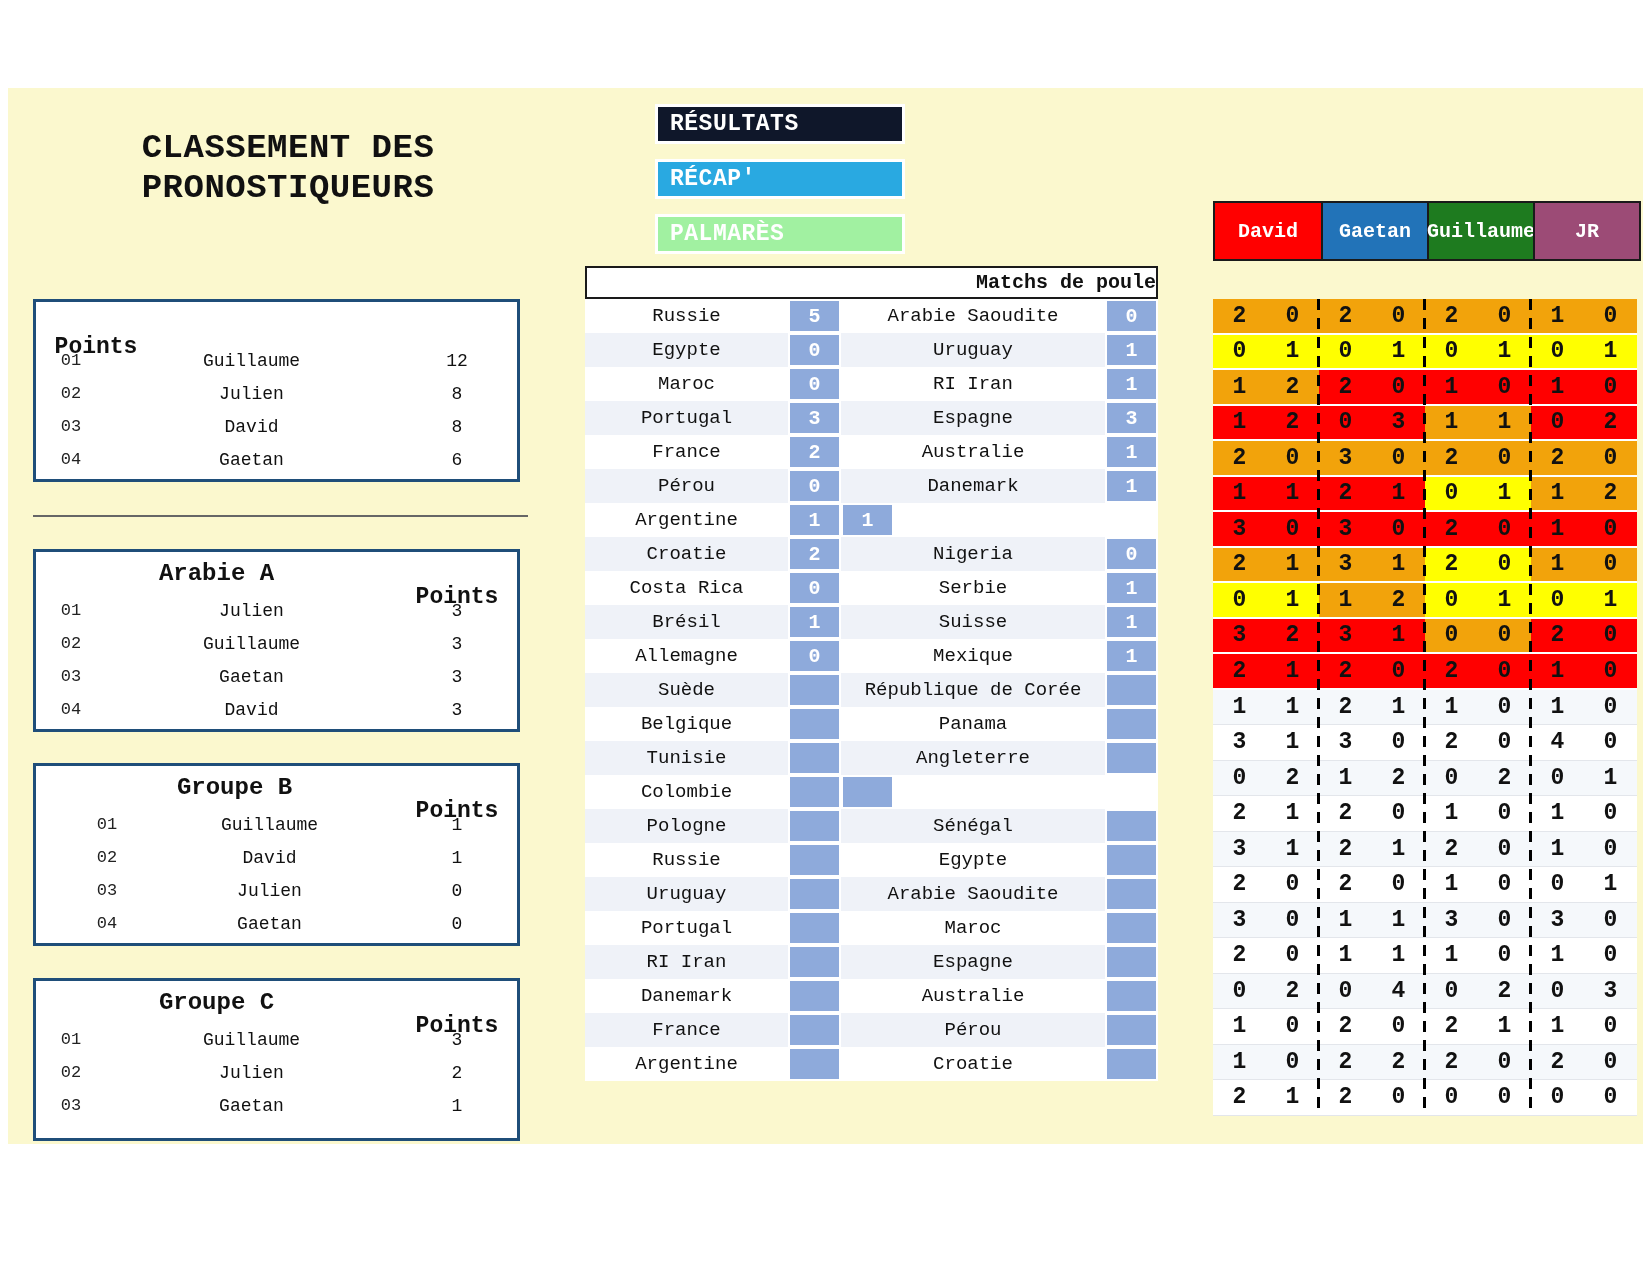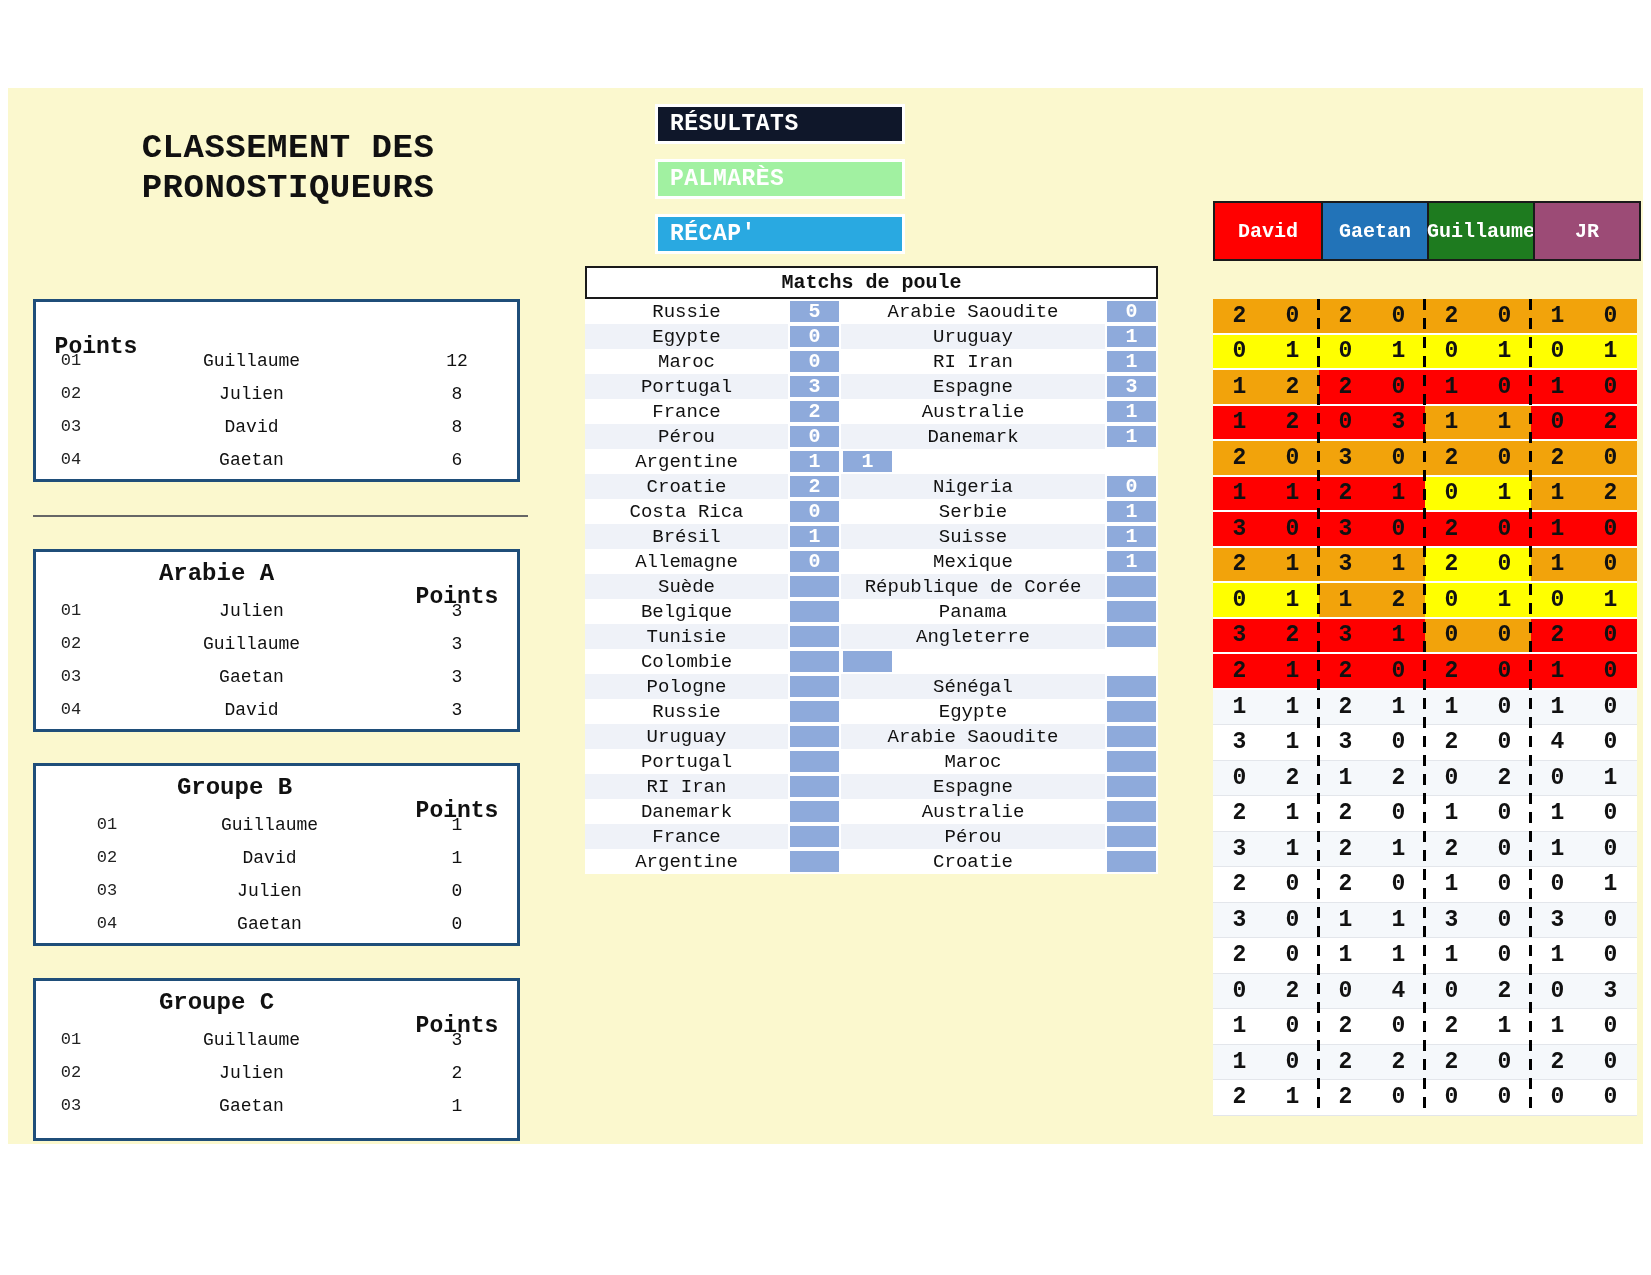--- a/index.html
+++ b/index.html
@@ -21,24 +21,24 @@
   .bhead{display:flex;height:42px;align-items:center;}
   .bt{flex:1;text-align:center;font-size:24px;font-weight:bold;color:#111;}
   .bp{width:120px;text-align:center;font-size:23px;font-weight:bold;color:#111;margin-top:48px;}
   .brow{display:flex;height:33px;align-items:center;}
   .rk{width:70px;text-align:center;font-size:17px;color:#222;}
   .nm{flex:1;text-align:center;font-size:18px;color:#111;}
   .pt{width:120px;text-align:center;font-size:18px;color:#111;}
   .divider{position:absolute;left:25px;top:427px;width:495px;height:2px;background:var(--divider,#666);}
 
   .mhead{position:absolute;left:577px;top:178px;width:573px;height:33px;box-sizing:border-box;
-         background:#fff;border:2px solid #1a1a1a;text-align:center;font-size:20px;font-weight:bold;
+         background:#fff;border:2px solid #1a1a1a;text-align:right;font-size:20px;font-weight:bold;
          color:#111;line-height:29px;}
   .mrows{position:absolute;left:577px;top:211px;width:573px;}
-  .mrow{display:flex;height:25px;background:#fff;}
+  .mrow{display:flex;height:34px;background:#fff;}
   .mrow.alt{background:var(--rowalt,#EFF2F8);}
   .tc{display:flex;align-items:center;justify-content:center;font-size:19px;color:#111;}
   .home{width:203px;} .away{width:264px;}
   .sc{width:53px;box-sizing:border-box;background:var(--scoreblue,#8EAADB);border:2px solid #fff;
       display:flex;align-items:center;justify-content:center;color:#fff;font-weight:bold;font-size:20px;}
 
   .phead{position:absolute;left:1205px;top:113px;display:flex;border:2px solid #1a1a1a;height:56px;box-sizing:content-box;}
   .pbox{width:106px;box-sizing:border-box;display:flex;align-items:center;justify-content:center;
         color:#fff;font-weight:bold;font-size:20px;border-left:2px solid #1a1a1a;}
   .pbox:first-child{border-left:none;}
@@ -54,22 +54,22 @@
 </head>
 <body>
 
 <div class="page">
   <div class="panel">
 
     <div class="title">CLASSEMENT DES PRONOSTIQUEURS</div>
 
     <div class="nav" id="nav-buttons">
         <div class="btn" style="background: #0f172a;">RÉSULTATS</div>
+        <div class="btn" style="background: rgb(41, 169, 225);">RÉCAP'</div>
         <div class="btn" style="background: rgb(161, 241, 161);">PALMARÈS</div>
-        <div class="btn" style="background: rgb(41, 169, 225);">RÉCAP'</div>
       </div>
 
     <div id="boxes">
         <div class="rbox" style="top: 211px;">
           <div class="bhead">
             <div class="bp">Points</div>
           </div>
           <div class="brow">
             <div class="rk">01</div>
             <div class="nm">Guillaume</div>

